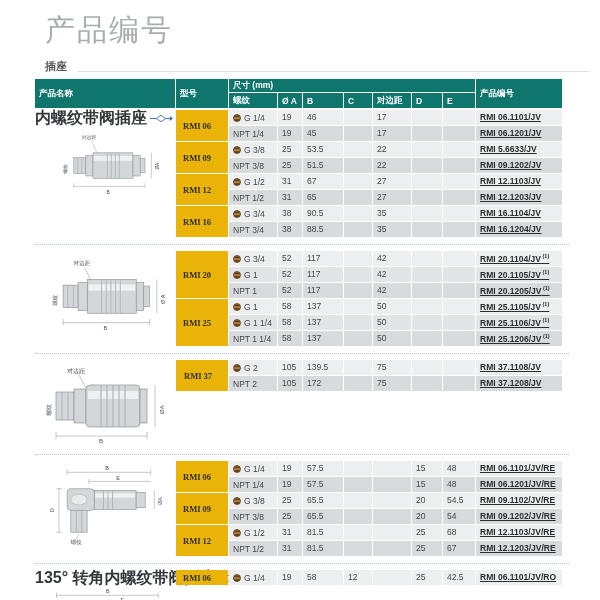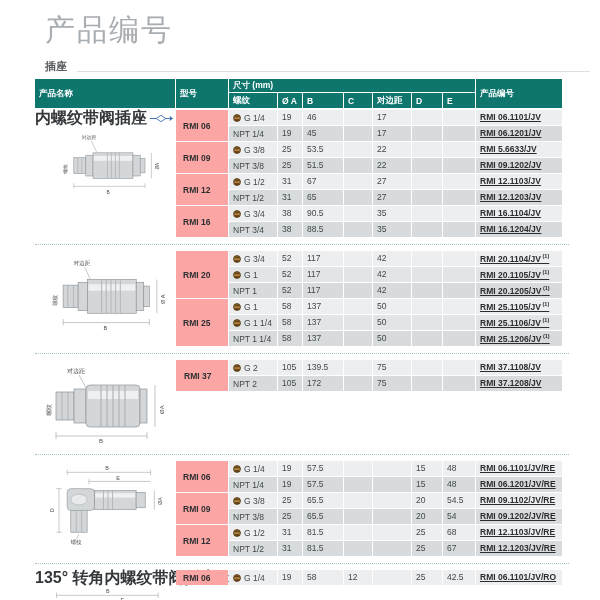--- a/index.html
+++ b/index.html
@@ -21,21 +21,21 @@
   .left { width:141px; flex:0 0 141px; }
   .ltrow { display:flex; align-items:center; height:15px; margin-top:1px; }
   .ltitle { font-size:16px; font-weight:700; color:#34383b; white-space:nowrap; }
   .csym { margin-left:auto; margin-right:3px; flex:0 0 auto; }
   .fig { display:block; }
   .rows { flex:1; }
   .group { display:grid; grid-template-columns:52px 48px 24px 40px 28px 38px 30px 32px 86px;
     grid-auto-rows:15px; gap:1px; margin-bottom:1px; }
   .cell { font-size:8.5px; color:#43474a; padding:2px 0 0 4px; white-space:nowrap; overflow:hidden; }
   .s0 { background:#eceeef; } .s1 { background:#e2e5e7; } .s2 { background:#d7dbdd; }
-  .model { background:#fca5a5; font-weight:700; color:#2d3032; display:flex; align-items:center; padding:0 0 0 7px; }
+  .model { background:#eab308; font-weight:700; color:#2d3032; display:flex; align-items:center; padding:0 0 0 7px;font-family:Liberation Serif, serif; }
   .thread { display:flex; align-items:center; gap:3px; padding-top:0; }
   .bsp { width:8px; height:8px; border-radius:50%; flex:0 0 auto;
     background:linear-gradient(180deg,#8a5f2a 0%,#5e3d18 30%,#cf9f52 50%,#7a4f20 70%,#4f3413 100%);
     border:0.5px solid #6b4a1e; }
   .part { font-weight:700; color:#2b2e30;text-decoration:underline; }
   .part sup { font-size:5.5px; font-weight:700; }
   .dotsep { border-top:1px dotted #a9c3cb; margin:6px 0; width:534px; }
   .dim { font-size:6px; fill:#4a4e51; }
   svg .mline { stroke:#8f9396; stroke-width:0.7; fill:#d4d7d9; }
   svg .dln { stroke:#85898c; stroke-width:0.5; }

